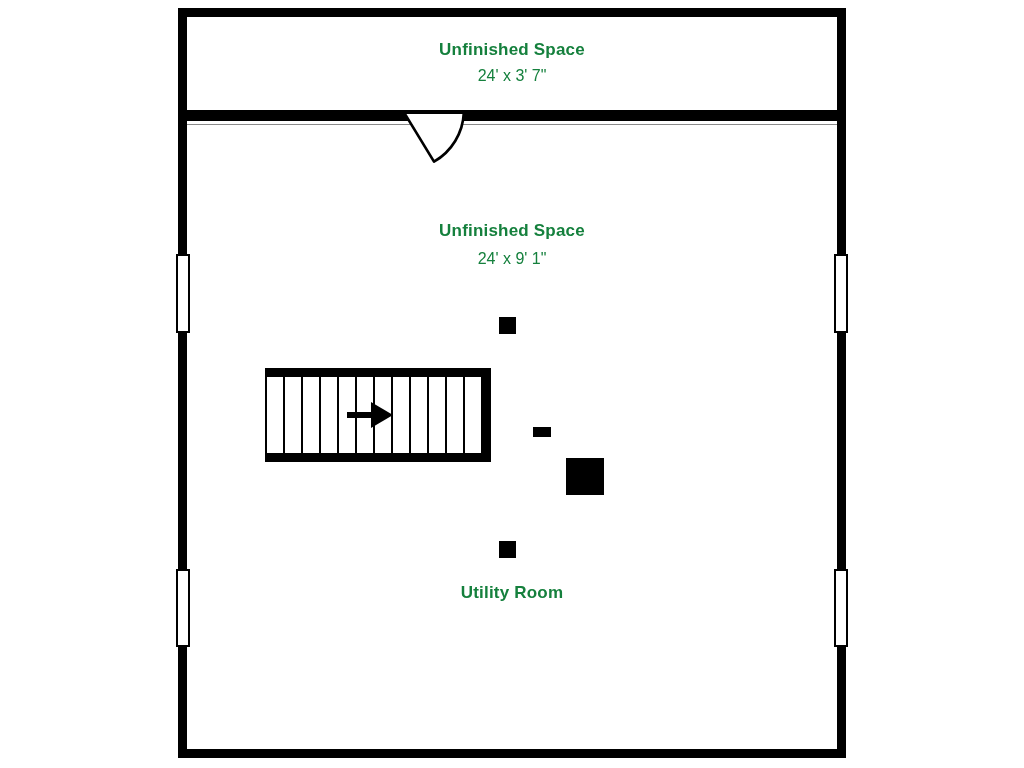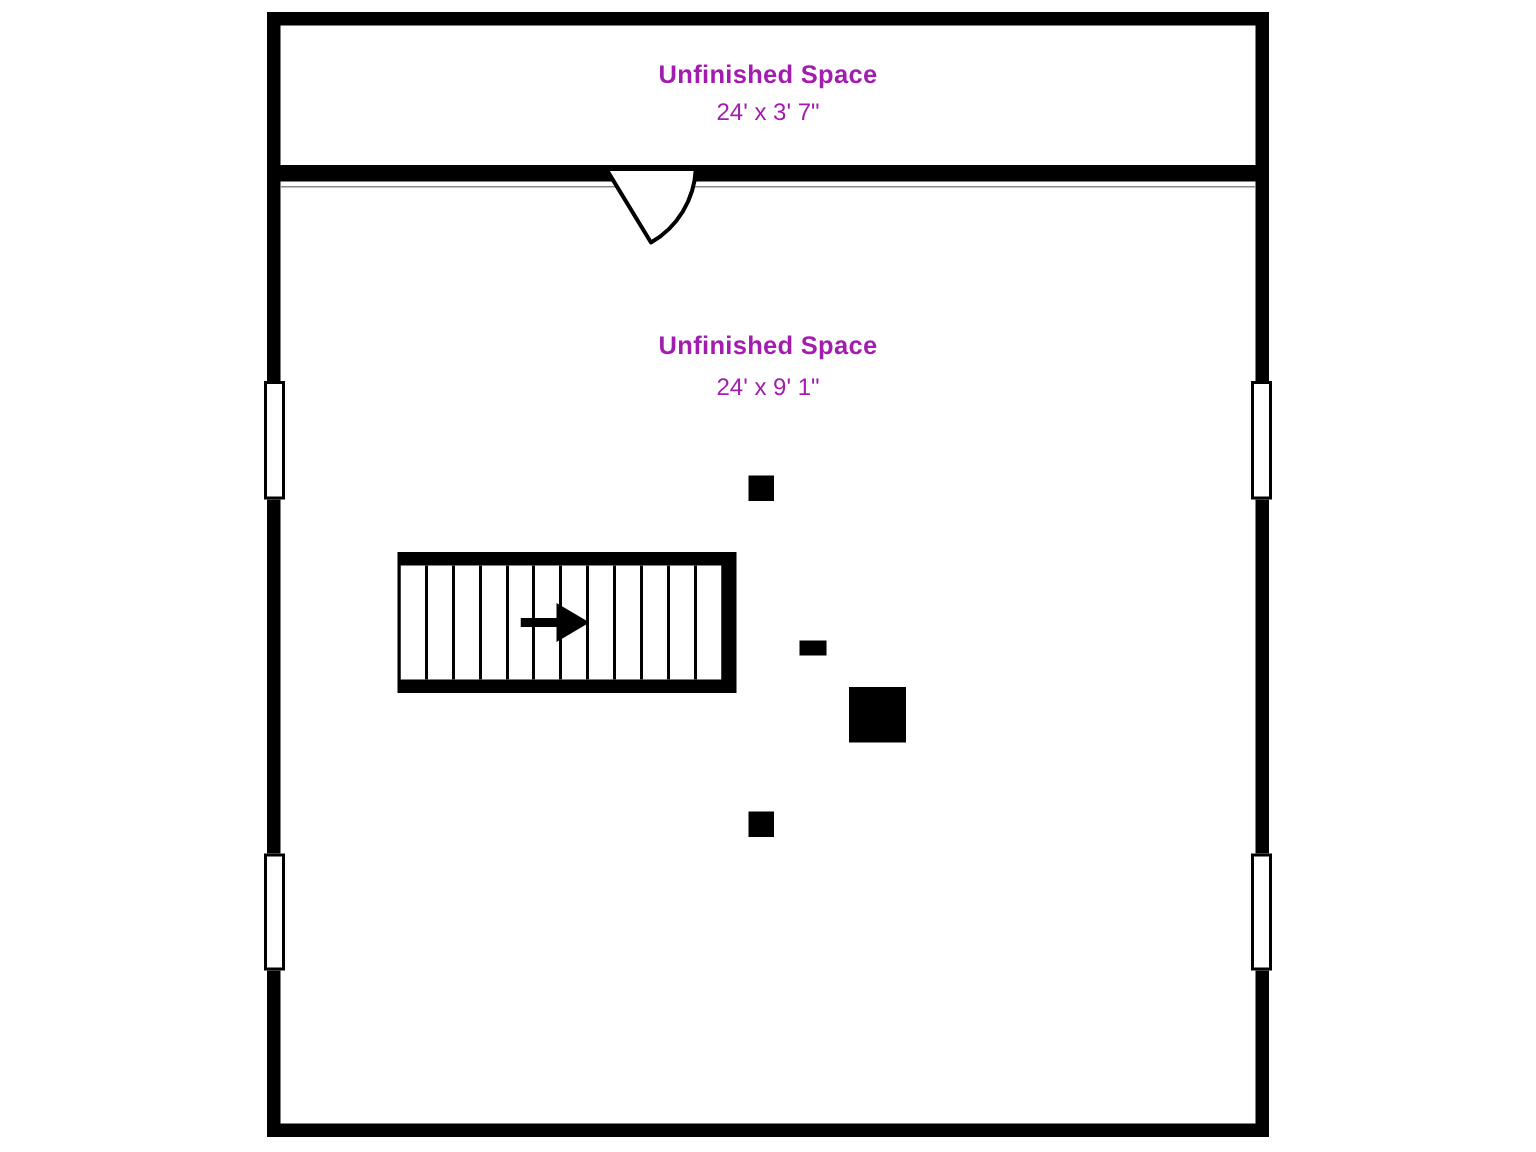--- a/index.html
+++ b/index.html
@@ -79,21 +79,21 @@
   .post { background: #000; z-index: 2; }
   .post-upper  { left: 499px; top: 317px; width: 17px; height: 17px; }
   .post-dash   { left: 533px; top: 427px; width: 18px; height: 10px; }
   .post-large  { left: 566px; top: 458px; width: 38px; height: 37px; }
   .post-lower  { left: 499px; top: 541px; width: 17px; height: 17px; }
 
   
   .label {
     left: 178px; width: 668px;
     text-align: center;
-    color: #a21caf;
+    color: #15803d;
     z-index: 4;
   }
   .room-name { font-size: 17px; font-weight: bold; letter-spacing: 0.2px; }
   .room-dims { font-size: 16px; font-weight: normal; }
   .lbl-top-name  { top: 40px; }
   .lbl-top-dims  { top: 67px; }
   .lbl-main-name { top: 221px; }
   .lbl-main-dims { top: 250px; }
   .lbl-utility   { top: 583px; }
 </style>
@@ -126,14 +126,15 @@
   <div class="abs post post-dash"></div>
   <div class="abs post post-large"></div>
   <div class="abs post post-lower"></div>
 
   <div class="abs label room-name lbl-top-name">Unfinished Space</div>
   <div class="abs label room-dims lbl-top-dims">24' x 3' 7"</div>
 
   <div class="abs label room-name lbl-main-name">Unfinished Space</div>
   <div class="abs label room-dims lbl-main-dims">24' x 9' 1"</div>
 
+  <div class="abs label room-name lbl-utility">Utility Room</div>
 
 </div>
 
 </body></html>

